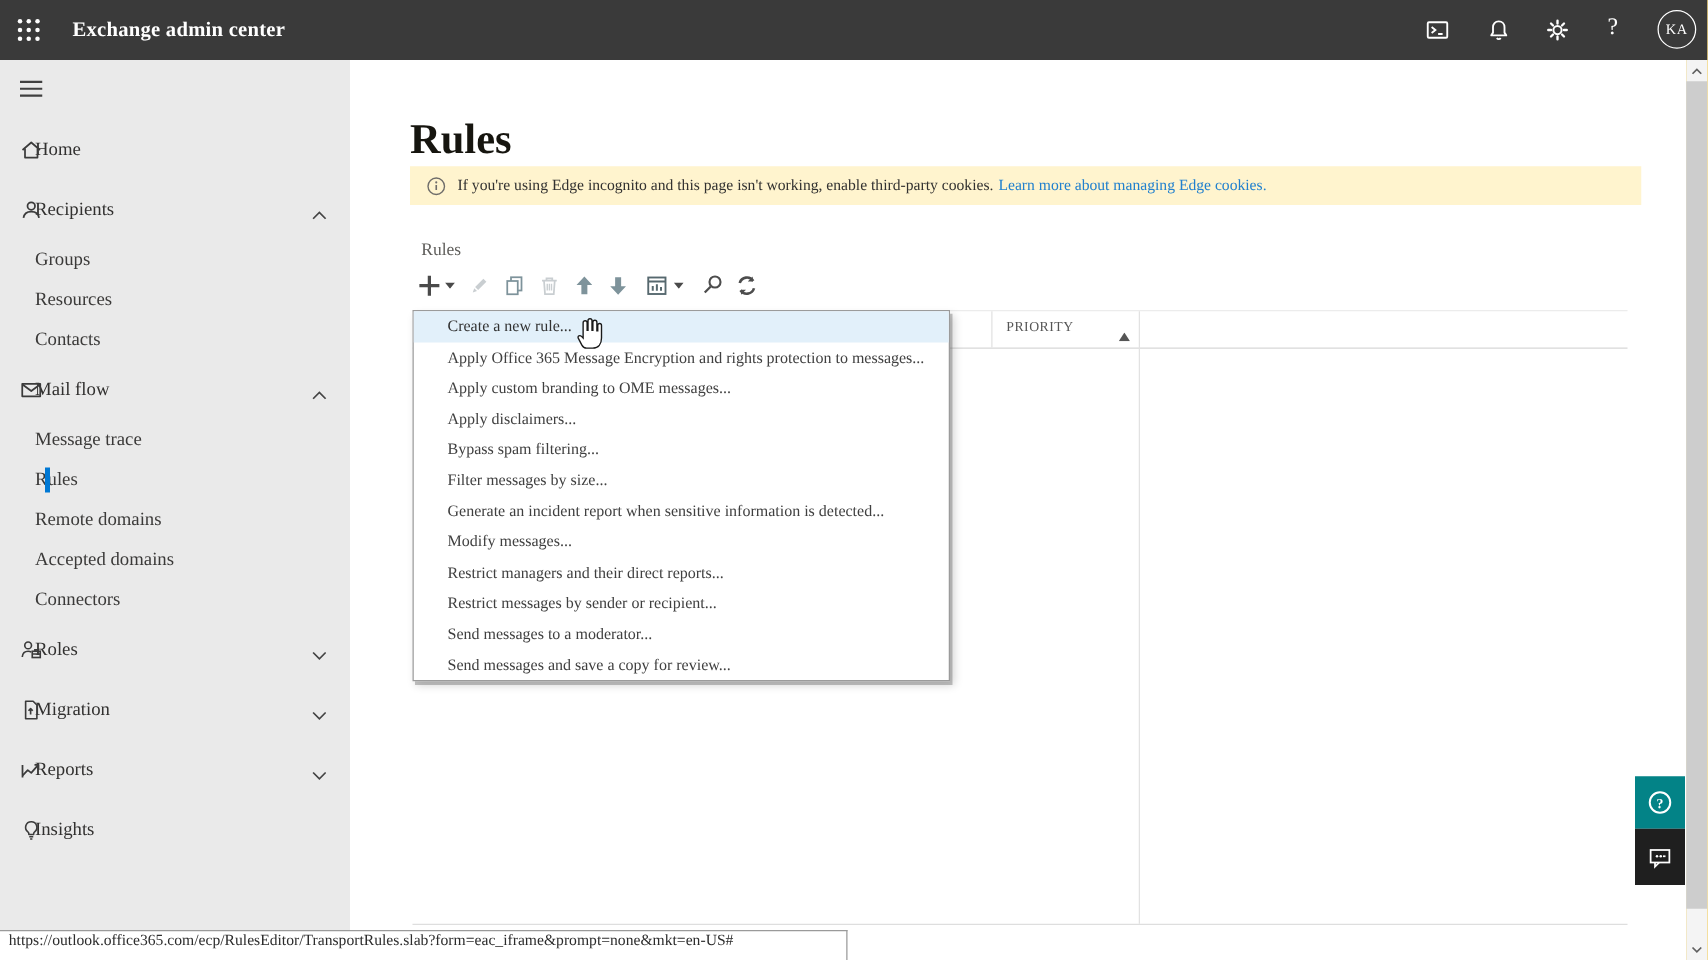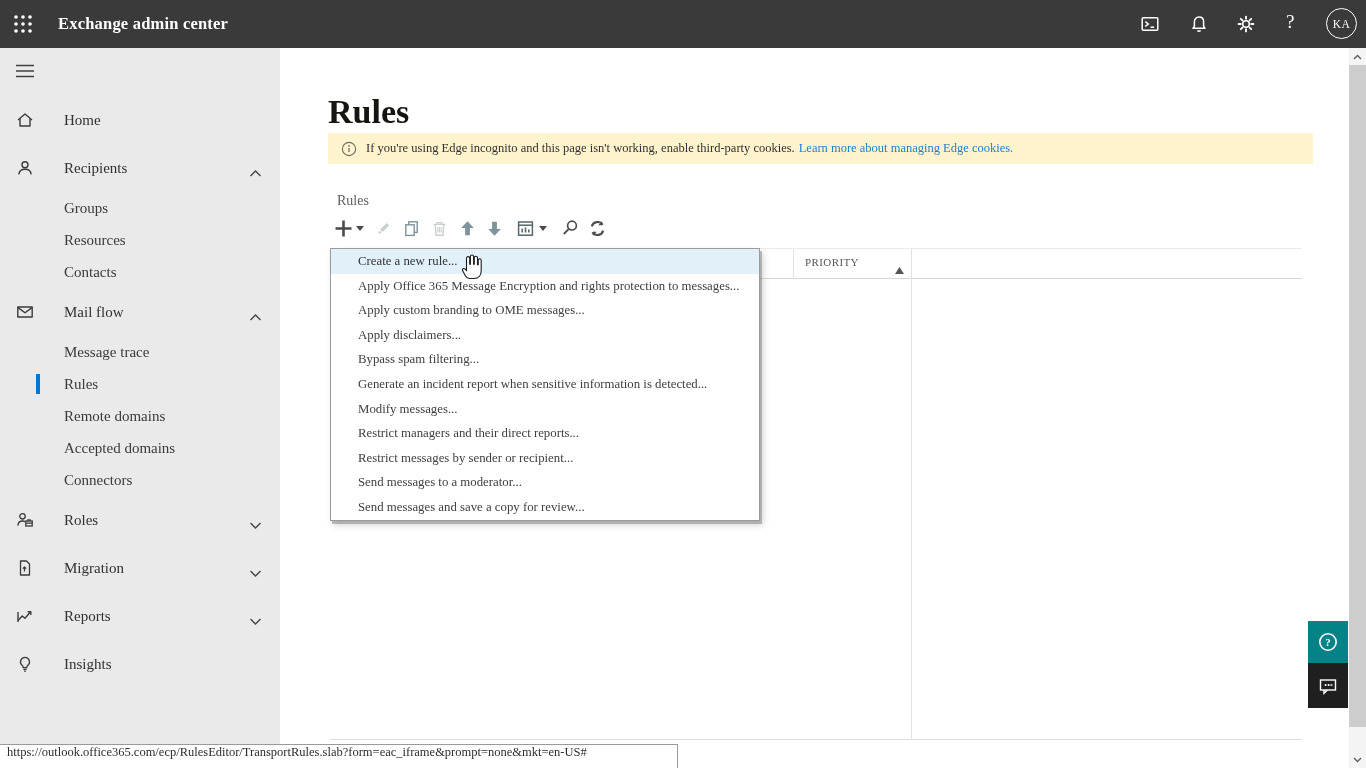--- a/index.html
+++ b/index.html
@@ -16,21 +16,21 @@
   .avatar{position:absolute;left:1326px;top:8px;width:31px;height:31px;border:1.6px solid #fff;border-radius:50%;
           display:flex;align-items:center;justify-content:center;font-size:11.5px;letter-spacing:.5px;cursor:pointer;}
 
   
   .sidebar{position:absolute;left:0;top:48px;width:280px;height:720px;background:#eaeaea;color:#333;z-index:1;}
   .hamrow{position:relative;height:48px;}
   .ham{position:absolute;left:16px;top:16px;width:18px;height:14px;cursor:pointer;}
   .nrow{position:relative;display:flex;align-items:center;height:48px;cursor:pointer;}
   .nrow.sub{height:32px;}
   .nrow .nicon{position:absolute;left:15px;width:20px;height:20px;}
-  .nrow .lbl{margin-left:64px;font-size:15px;color:#323130;white-space:nowrap;}
+  .nrow .lbl{margin-left:28px;font-size:15px;color:#323130;white-space:nowrap;}
   .nrow.sub .lbl{color:#3b3a39;}
   .chev{position:absolute;right:18px;top:50%;margin-top:-4px;width:13px;height:9px;}
   .selbar{position:absolute;left:36px;top:6px;width:4px;height:20px;background:#0078d4;}
 
   
   .main{position:absolute;left:280px;top:48px;width:1069px;height:720px;background:#fff;}
   .page-title{position:absolute;left:328px;top:70px;font-size:34px;font-weight:700;color:#16150f;z-index:2;}
   .banner{position:absolute;left:328px;top:133px;width:985px;height:31px;background:#fff4ce;z-index:2;
           display:flex;align-items:center;font-size:12.5px;color:#323130;}
   .banner .iicon{margin:0 9px 0 13px;flex:0 0 auto;width:16px;height:16px;}
@@ -347,20 +347,21 @@
         <path d="M4.5 0L9 7H0z" fill="#555"></path>
       </svg>
   </div>
 
   <ul class="menu">
     <li class="hl">Create a new rule...</li>
     <li>Apply Office 365 Message Encryption and rights protection to messages...</li>
     <li>Apply custom branding to OME messages...</li>
     <li>Apply disclaimers...</li>
     <li>Bypass spam filtering...</li>
+    <li>Filter messages by size...</li>
     <li>Generate an incident report when sensitive information is detected...</li>
     <li>Modify messages...</li>
     <li>Restrict managers and their direct reports...</li>
     <li>Restrict messages by sender or recipient...</li>
     <li>Send messages to a moderator...</li>
     <li>Send messages and save a copy for review...</li>
   </ul>
 
   <span class="cursor">
     <svg width="22" height="28" viewBox="0 0 22 28">

